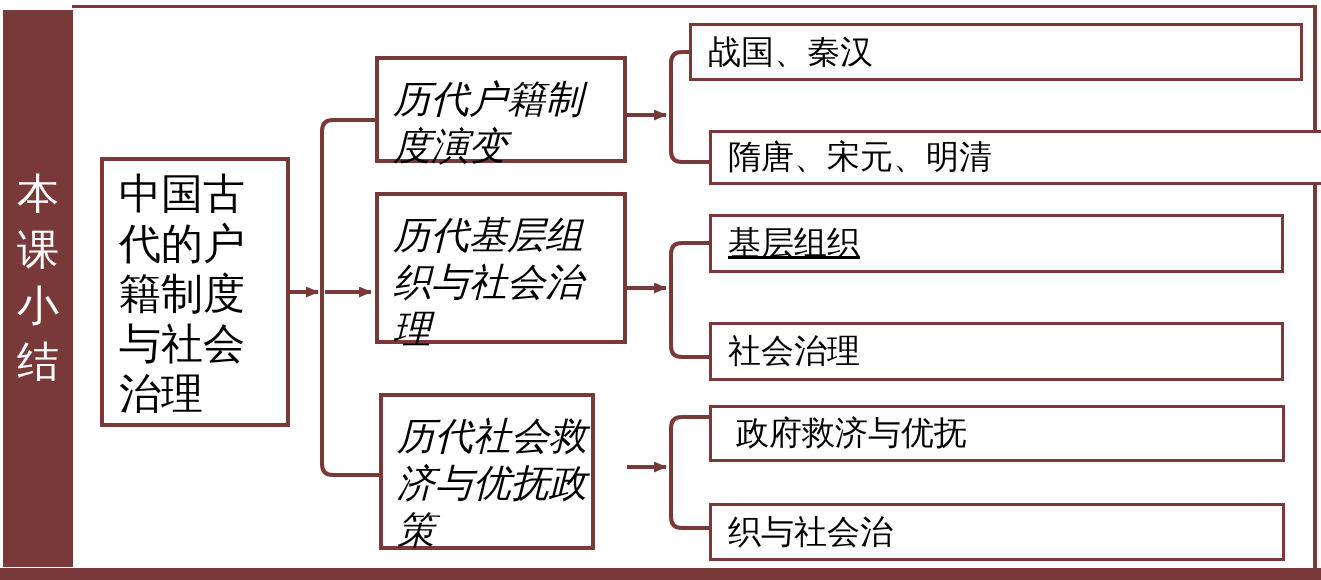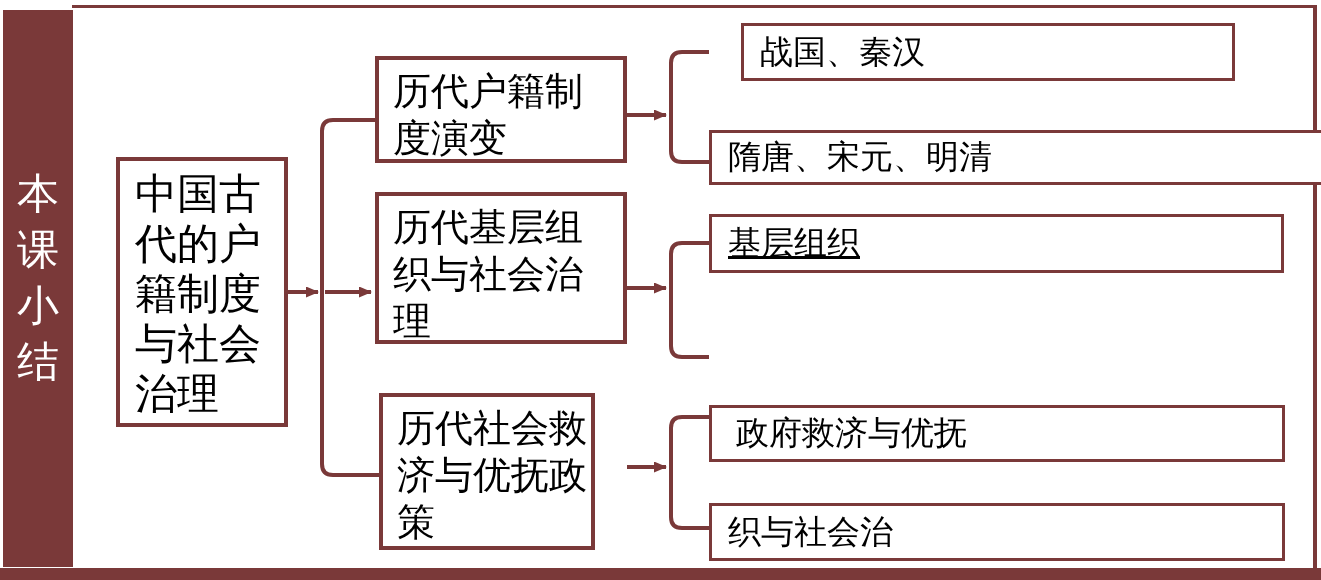--- a/index.html
+++ b/index.html
@@ -39,21 +39,21 @@
 
   
   .box {
     position: absolute;
     background: #ffffff;
     border: 4px solid var(--maroon);
     color: var(--text, #000);
     white-space: pre-line;
   }
   .root-box   { font-size: 42px; line-height: 50px; padding: 8px 0 0 15px; }
-  .branch-box { font-size: 38px; line-height: 47px; padding: 8px 4px 0 14px; }
+  .branch-box { font-size: 38px; line-height: 47px; padding: 16px 4px 0 14px; font-style: italic; }
   .leaf-box   {
     border-width: 3px;
     font-size: 33px;
     display: flex; align-items: center;
     padding-left: 16px;
     white-space: nowrap;
   }
 </style>
 </head>
 <body>
@@ -85,34 +85,35 @@
     <path class="ln" d="M627,115 L666,115" marker-end="url(#ah)"></path>
     <path class="ln" d="M709,52 H682 Q671,52 671,63 L671,151 Q671,162 682,162 H709"></path>
 
     <path class="ln" d="M627,288 L666,288" marker-end="url(#ah)"></path>
     <path class="ln" d="M709,243 H682 Q671,243 671,254 L671,346 Q671,357 682,357 H709"></path>
 
     <path class="ln" d="M627,467 L666,467" marker-end="url(#ah)"></path>
     <path class="ln" d="M709,417 H682 Q671,417 671,428 L671,517 Q671,528 682,528 H709"></path>
   </svg>
 
-  <div class="box root-box" style="left:116px; top:157px; width:172px; height:270px;">中国古
+  <div class="box root-box" style="left:100px; top:157px; width:190px; height:270px;">中国古
 代的户
 籍制度
 与社会
 治理</div>
 
   <div class="box branch-box" style="left:375px; top:56px; width:252px; height:107px;">历代户籍制
 度演变</div>
   <div class="box branch-box" style="left:375px; top:192px; width:252px; height:152px;">历代基层组
 织与社会治
 理</div>
   <div class="box branch-box" style="left:379px; top:393px; width:216px; height:157px;">历代社会救
 济与优抚政
 策</div>
 
-  <div class="box leaf-box" style="left:741px; top:23px;  width:494px; height:58px;">战国、秦汉</div>
+  <div class="box leaf-box" style="left:689px; top:23px;  width:614px; height:58px;">战国、秦汉</div>
   <div class="box leaf-box" style="left:709px; top:130px; width:689px; height:55px;">隋唐、宋元、明清</div>
   <div class="box leaf-box" style="left:709px; top:214px; width:575px; height:59px;text-decoration:underline;">基层组织</div>
+  <div class="box leaf-box" style="left:709px; top:322px; width:575px; height:59px;">社会治理</div>
   <div class="box leaf-box" style="left:709px; top:405px; width:576px; height:57px;padding-left:24px;">政府救济与优抚</div>
   <div class="box leaf-box" style="left:709px; top:503px; width:576px; height:58px;">织与社会治</div>
 
 </div>
 
 </body></html>

